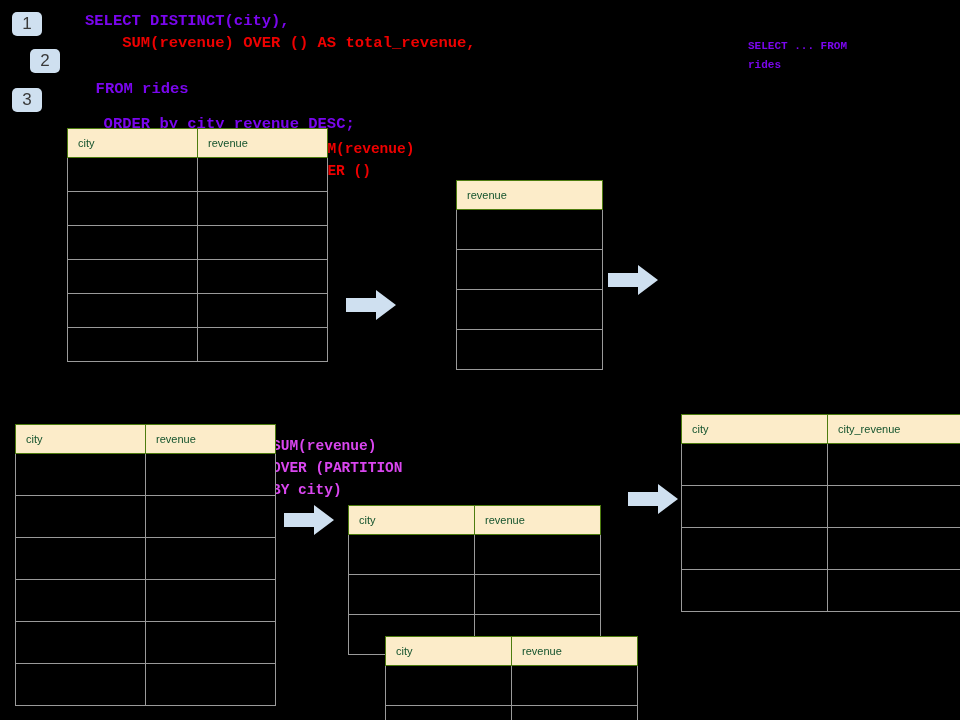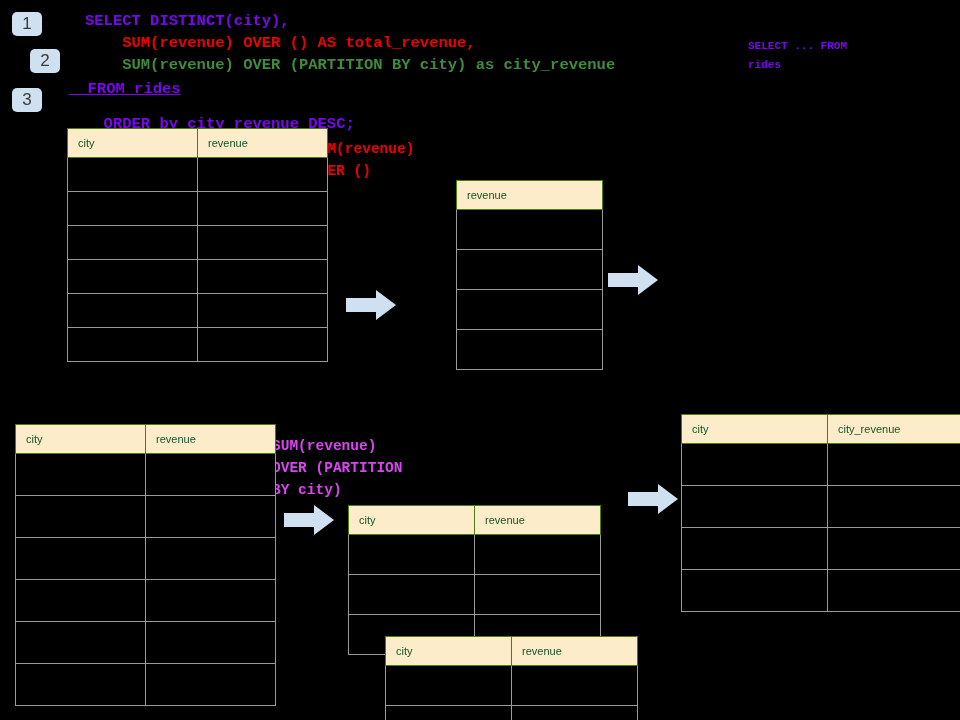--- a/index.html
+++ b/index.html
@@ -98,22 +98,21 @@
 <body>
 
 <div id="canvas">
 
   <div class="badge" style="left:12px; top:12px;">1</div>
   <div class="badge" style="left:30px; top:49px;">2</div>
   <div class="badge" style="left:12px; top:88px;">3</div>
 
   <div class="code c-red" style="left:85px; top:32px;">    SUM(revenue) OVER () AS total_revenue,</div>
   <div class="code c-purple" style="left:85px; top:10px;">SELECT DISTINCT(city),</div>
-  <div class="code c-green" style="left:85px; top:54px;">    SUM(revenue) OVER (PARTITION BY city) as city_revenue</div>
-  <div class="code c-purple" style="left:69px; top:78px;text-decoration:underline;">  FROM rides</div>
+  <div class="code c-purple" style="left:77px; top:78px;">  FROM rides</div>
   <div class="code c-purple" style="left:85px; top:100px;margin-top:13px;">  ORDER by city_revenue DESC;</div>
 
   <div class="callout" style="left:748px; top:37px;">SELECT ... FROM
 rides</div>
 
   <div class="annot red" style="left:310px; top:138px;">SUM(revenue)
 OVER ()</div>
 
   <div class="annot green" style="left:272px; top:435px;">SUM(revenue)
 OVER (PARTITION

